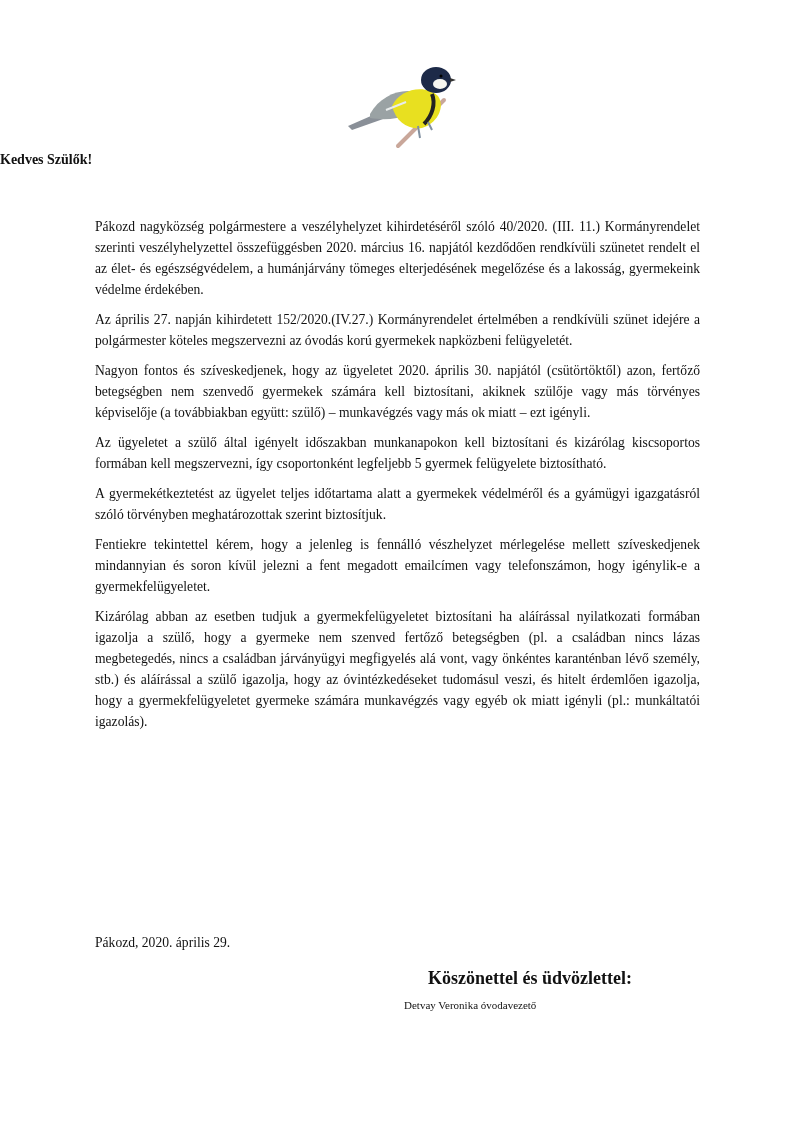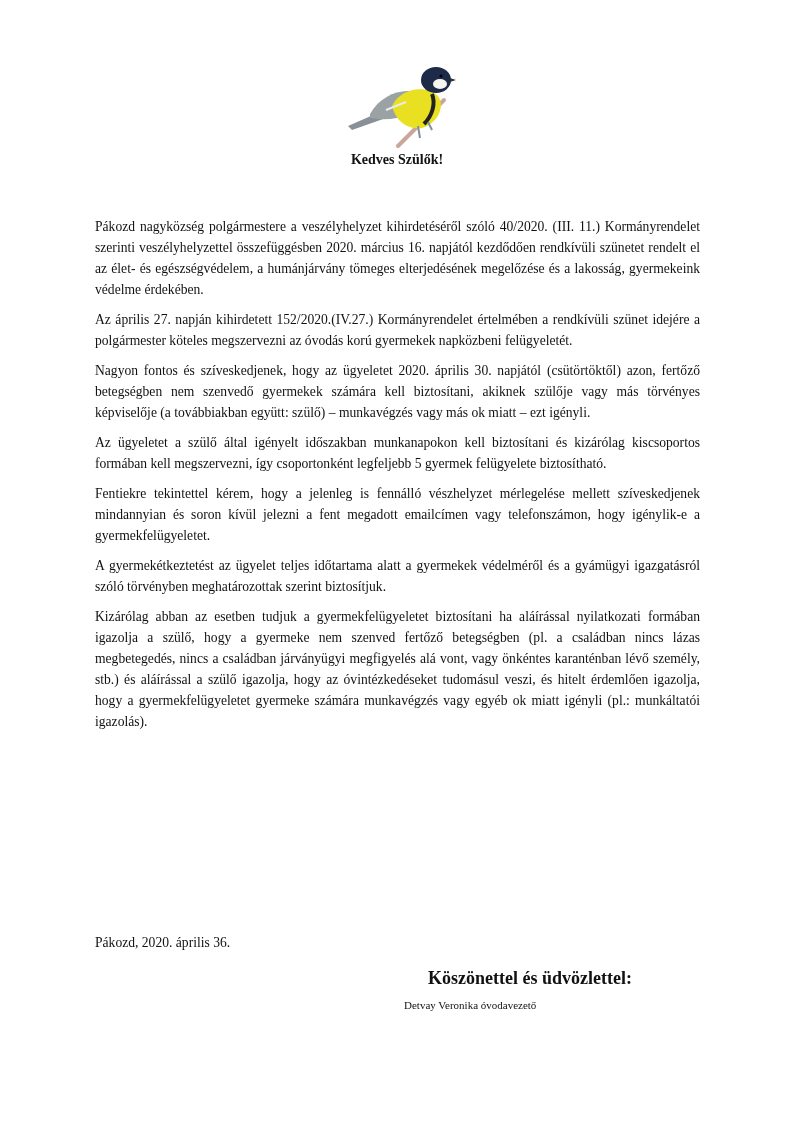--- a/index.html
+++ b/index.html
@@ -1,19 +1,19 @@
 <!DOCTYPE html>
 <html><head>
 <meta charset="utf-8">
 <style>
   html, body { margin: 0; padding: 0; background: #ffffff; }
   body { width: 794px; height: 1123px; position: relative; overflow: hidden;
          font-family: "Liberation Serif", "DejaVu Serif", serif; color: #111; }
   .bird { position: absolute; left: 340px; top: 58px; width: 120px; height: 92px; }
-  .title { position: absolute; top: 152px; left: 0; width: 794px; text-align: center;
+  .title { position: absolute; top: 152px; left: 0; width: 794px; text-align: left;
            font-weight: bold; font-size: 14px; }
   .body { position: absolute; left: 95px; top: 184px; width: 605px; font-size: 13.6px;
           line-height: 21px; margin-top: 32px; }
   .body p { margin: 0 0 9px 0; text-align: justify; }
   .date { position: absolute; left: 95px; top: 935px; font-size: 13.6px; }
   .greet { position: absolute; left: 428px; top: 968px; font-size: 18px; font-weight: bold; }
   .sig { position: absolute; left: 404px; top: 999px; font-size: 11px; }
   b { font-weight: normal; }
 </style>
 </head>
@@ -44,20 +44,20 @@
   <path d="M78 68 L80 80 M88 64 L92 72" stroke="#8090a0" stroke-width="2"></path>
 </svg>
 
 <div class="title">Kedves Szülők!</div>
 
 <div class="body" id="body">
     <p><span>Pákozd nagyközség polgármestere a veszélyhelyzet kihirdetéséről szóló 40/2020. (III. 11.) Kormányrendelet szerinti veszélyhelyzettel összefüggésben 2020. március 16. napjától kezdődően rendkívüli szünetet rendelt el az élet- és egészségvédelem, a humánjárvány tömeges elterjedésének megelőzése és a lakosság, gyermekeink védelme érdekében.</span></p>
     <p><span>Az április 27. napján kihirdetett 152/2020.(IV.27.) Kormányrendelet értelmében a rendkívüli szünet idejére a polgármester köteles megszervezni az óvodás korú gyermekek napközbeni felügyeletét.</span></p>
     <p><span>Nagyon fontos és szíveskedjenek, hogy </span><b>az ügyeletet 2020. április 30. napjától</b><span> (csütörtöktől) </span><b>azon, fertőző betegségben nem szenvedő gyermekek számára kell biztosítani, akiknek szülője vagy más törvényes képviselője</b><span> (a továbbiakban együtt: szülő) </span><b>– munkavégzés vagy más ok miatt – ezt igényli.</b></p>
     <p><span>Az ügyeletet a szülő által igényelt időszakban munkanapokon kell biztosítani és kizárólag kiscsoportos formában kell megszervezni, így csoportonként legfeljebb 5 gyermek felügyelete biztosítható.</span></p>
+    <p><span>A gyermekétkeztetést az ügyelet teljes időtartama alatt a gyermekek védelméről és a gyámügyi igazgatásról szóló törvényben meghatározottak szerint biztosítjuk.</span></p>
     <p><span>Fentiekre tekintettel </span><b>kérem</b><span>, hogy a jelenleg is fennálló vészhelyzet mérlegelése mellett </span><b>szíveskedjenek mindannyian és soron kívül jelezni</b><span> a fent megadott emailcímen vagy telefonszámon, hogy igénylik-e a gyermekfelügyeletet.</span></p>
-    <p><span>A gyermekétkeztetést az ügyelet teljes időtartama alatt a gyermekek védelméről és a gyámügyi igazgatásról szóló törvényben meghatározottak szerint biztosítjuk.</span></p>
     <p><span>Kizárólag abban az esetben tudjuk a gyermekfelügyeletet biztosítani ha aláírással nyilatkozati formában igazolja a szülő, hogy a gyermeke nem szenved fertőző betegségben (pl. a családban nincs lázas megbetegedés, nincs a családban járványügyi megfigyelés alá vont, vagy önkéntes karanténban lévő személy, stb.) és aláírással a szülő igazolja, hogy az óvintézkedéseket tudomásul veszi, és hitelt érdemlően igazolja, hogy a gyermekfelügyeletet gyermeke számára munkavégzés vagy egyéb ok miatt igényli (pl.: munkáltatói igazolás).</span></p>
   </div>
 
-<div class="date">Pákozd, 2020. április 36.</div>
+<div class="date">Pákozd, 2020. április 29.</div>
 <div class="greet">Köszönettel és üdvözlettel:</div>
 <div class="sig">Detvay Veronika óvodavezető</div>
 
 </body></html>

